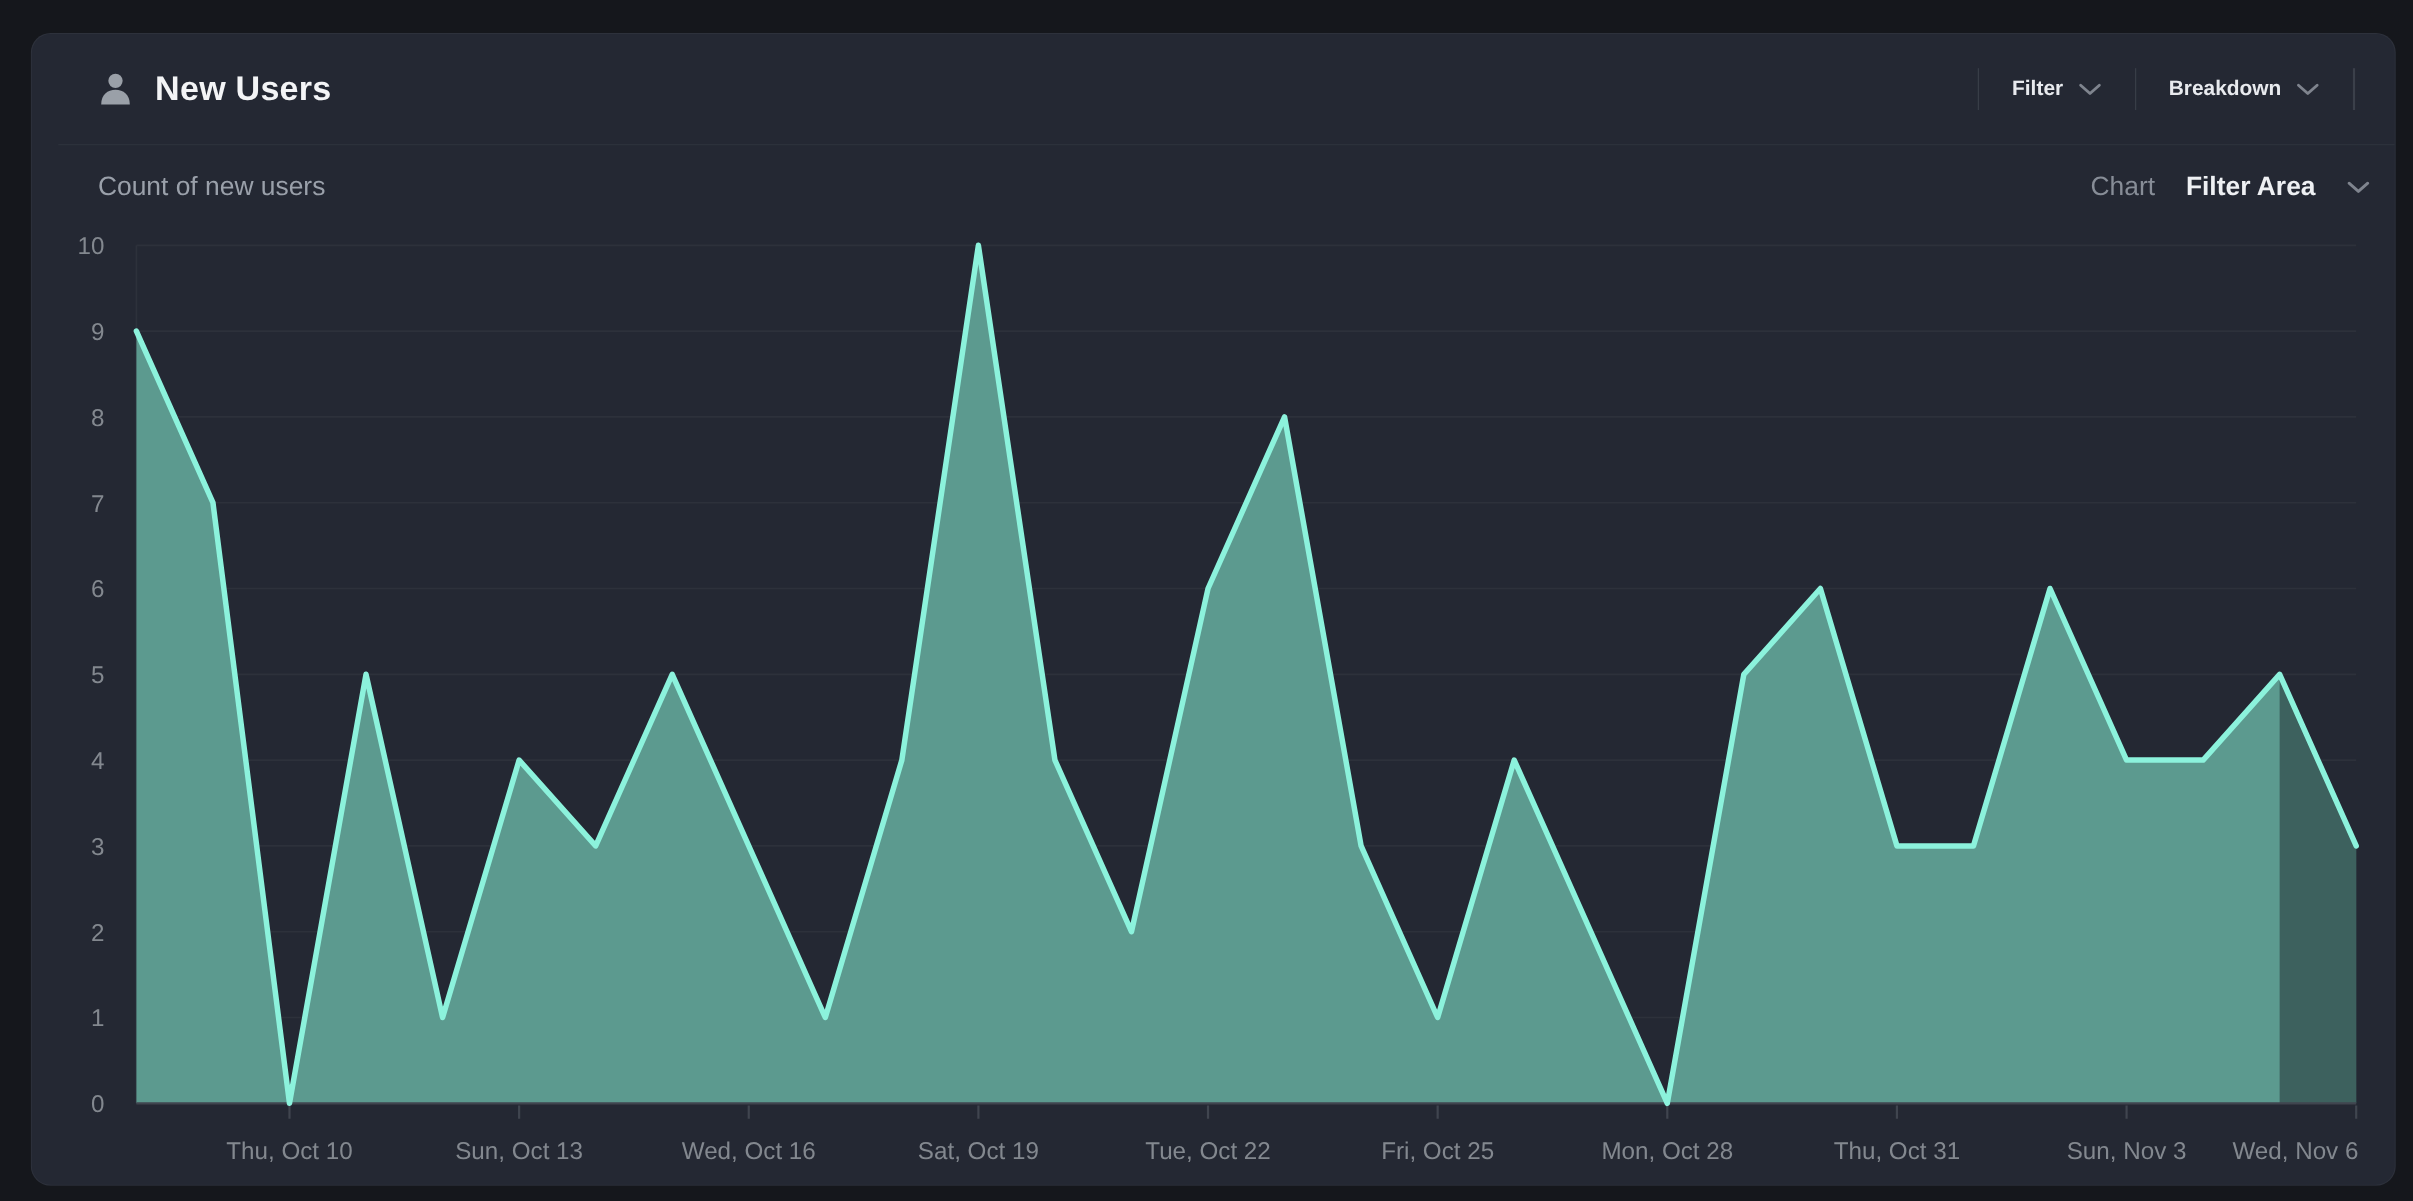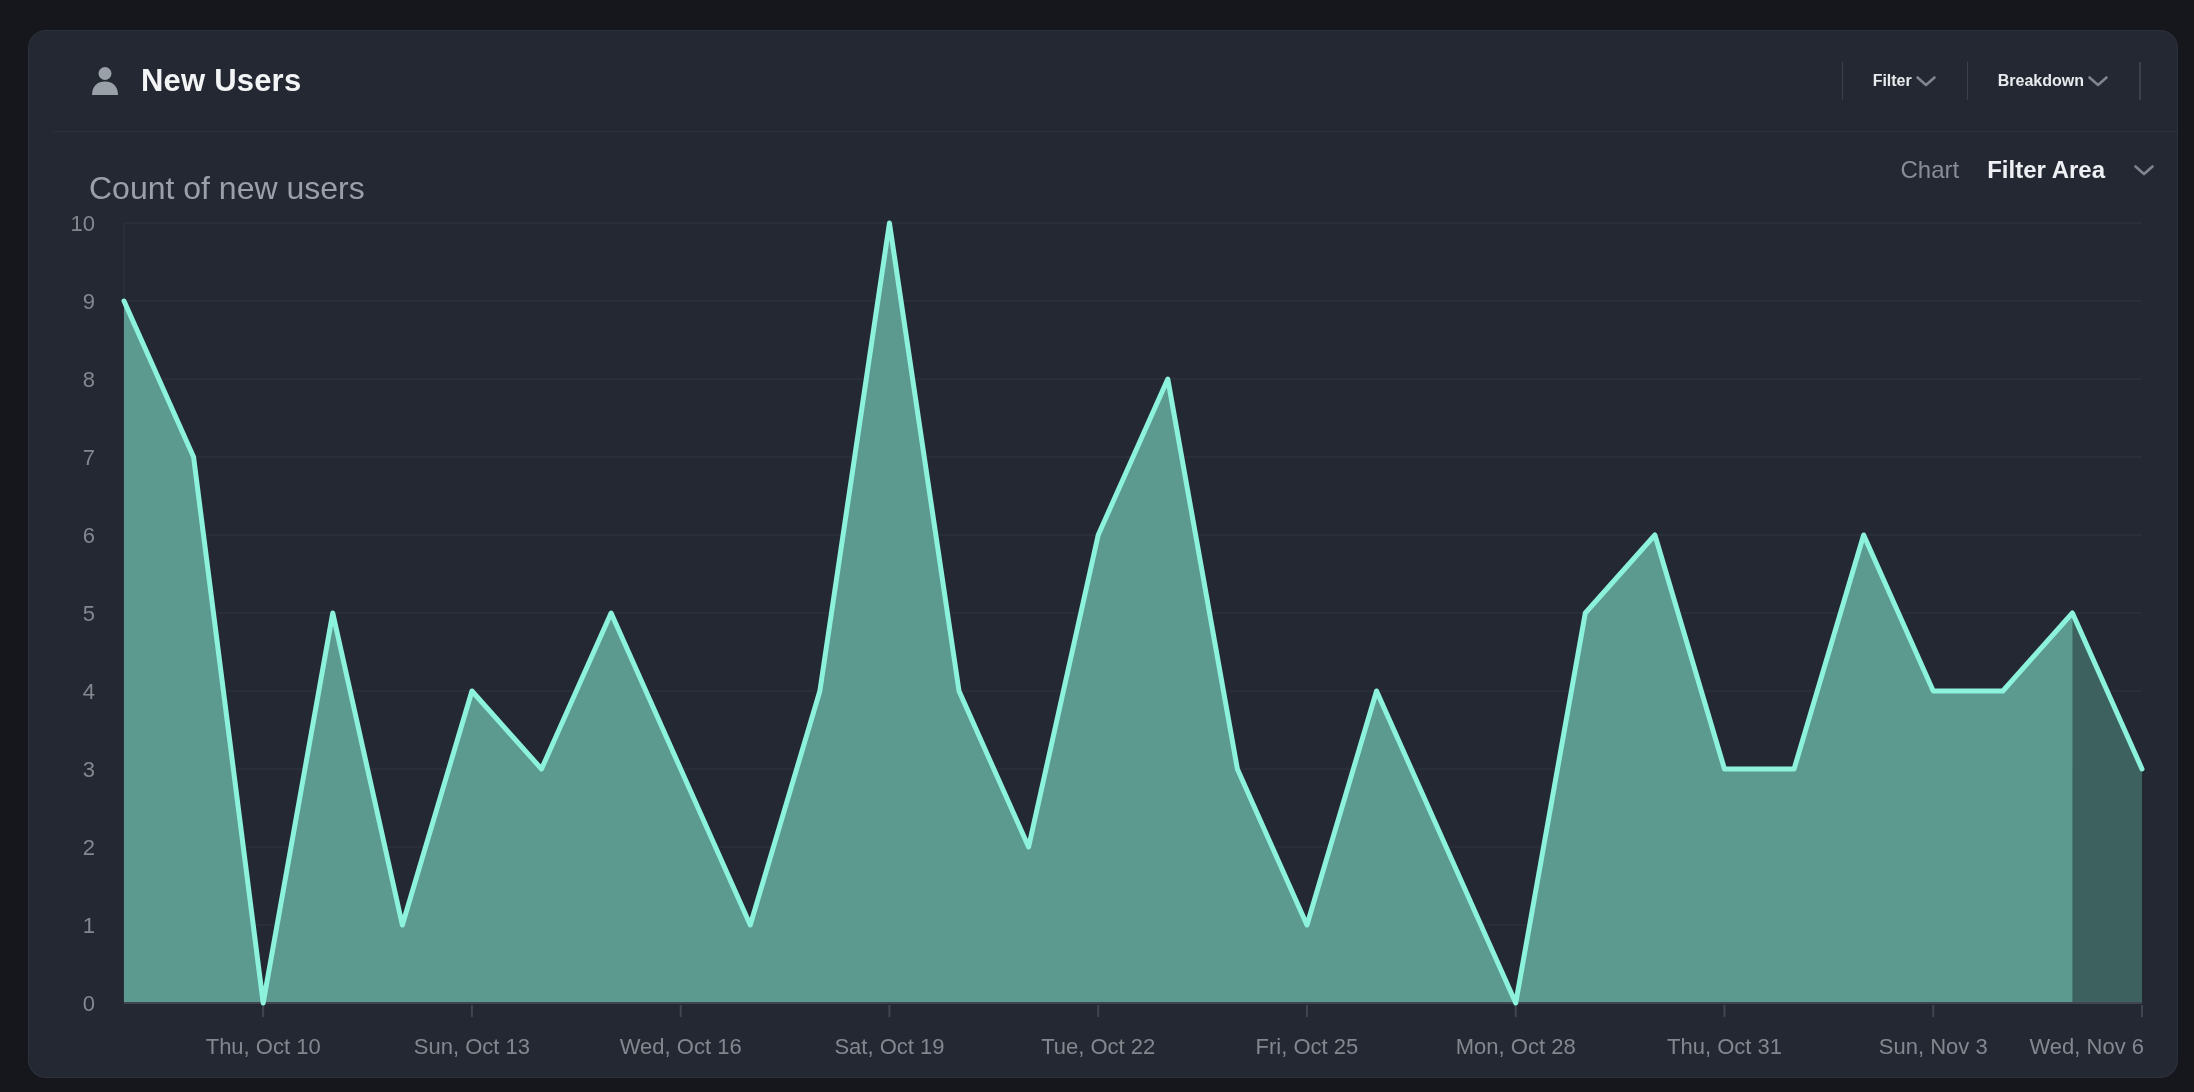--- a/index.html
+++ b/index.html
@@ -24,28 +24,28 @@
     border-bottom:1px solid #2e323c;
     margin-left:20px;
   }
   .header-left { display:flex; align-items:center; gap:18px; }
   .title {
     color:#f3f4f6; font-size:31px; font-weight:700; letter-spacing:0.2px;
   }
   .header-right { margin-left:auto; display:flex; align-items:center; height:100%; }
   .ctl-divider { width:1px; height:38px; background:#3b404a; }
   .ctl {
-    display:flex; align-items:center; gap:3px;
+    display:flex; align-items:center; gap:13px;
     padding:0 30px; height:100%; cursor:pointer;
-    color:#e8eaee; font-size:16px; font-weight:600;
+    color:#e8eaee; font-size:19px; font-weight:600;
   }
   .chart-section { position:absolute; top:101px; left:0; right:0; bottom:0; }
   .metric-label {
     position:absolute; left:60px; top:24px;
-    color:#9aa0aa; font-size:32px; font-weight:400;margin-top:14px;
+    color:#9aa0aa; font-size:24px; font-weight:400;
   }
   .chart-type {
     position:absolute; right:22px; top:24px;
     display:flex; align-items:center; gap:28px; cursor:pointer;
   }
   .chart-type .lbl { color:#878d97; font-size:24px; }
   .chart-type .val { color:#eef0f3; font-size:24px; font-weight:700; }
   .chart-svg { position:absolute; left:0; top:0; }
   .chart-svg text { font-family:"Liberation Sans", sans-serif; }
   .chev { display:block; }

